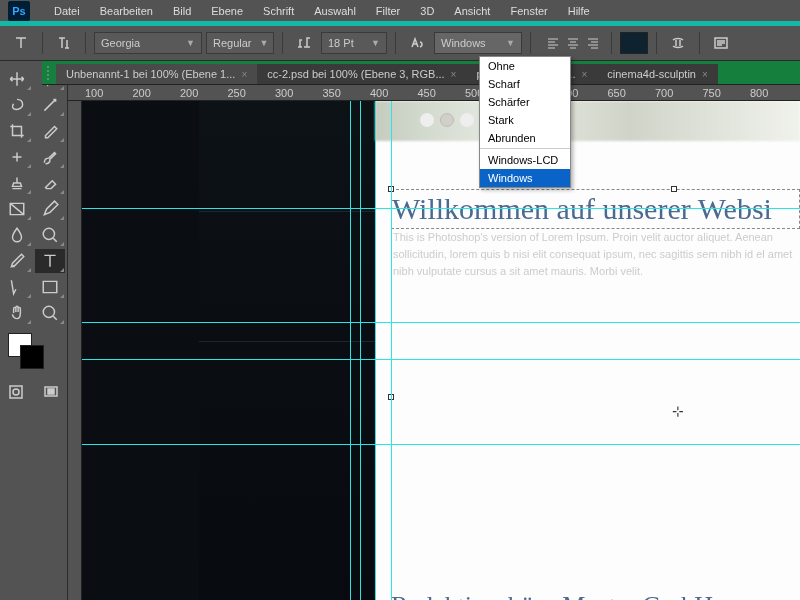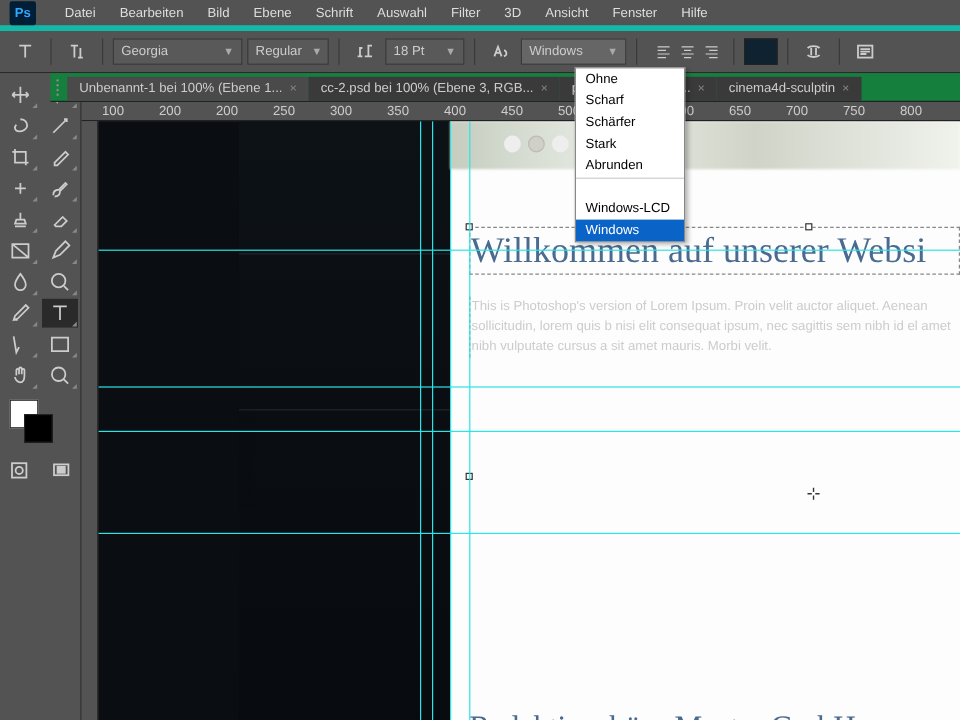--- a/index.html
+++ b/index.html
@@ -42,27 +42,27 @@
 .dark-panel::before{top:110px}.dark-panel::after{top:240px}
 .white-page{position:absolute;left:293px;top:0;right:0;bottom:0;background:#fdfdfd}
 .blur-strip{position:absolute;left:293px;top:0;right:0;height:40px;background:linear-gradient(90deg,#c5cdbf,#e8ece4 30%,#d0d4c8 60%,#f0f2ec);filter:blur(1px)}
 .dots{position:absolute;left:338px;top:12px;display:flex;gap:6px}
 .dots span{width:14px;height:14px;border-radius:50%;background:#eee}
 .dots span.cur{background:#d0d0c8;border:1px solid #bbb}
 .guide-v{position:absolute;top:0;bottom:0;width:1px;background:#29e5e5}
 .guide-h{position:absolute;left:0;right:0;height:1px;background:#29e5e5}
 .txtbox{position:absolute;left:309px;top:88px;right:0}
 .headline{font-family:Georgia,serif;font-size:30px;color:#4a6a8f;font-weight:normal;border:1px dashed #888;padding:2px 0;white-space:nowrap;overflow:hidden}
-.body-text{font-family:Georgia,serif;font-size:17px;color:#303030;line-height:1.55;margin-top:18px;border-left:1px dashed #888;padding-left:1px}
+.body-text{font-family:Georgia,serif;font-size:17px;color:#303030;line-height:1.55;border-left:1px dashed #888;padding-left:1px}
 .body-text p{margin-bottom:20px}
 .sel-h{position:absolute;width:6px;height:6px;background:#fff;border:1px solid #333}
 .caret{position:absolute;left:590px;top:302px;font-family:Georgia,serif;font-size:14px;color:#333}
 .dropdown{position:absolute;left:479px;top:56px;width:92px;background:#fff;border:1px solid #888;box-shadow:2px 2px 4px rgba(0,0,0,0.3);z-index:100}
 .dd-item{padding:3px 8px;color:#000;font-size:11px}
-.dd-item.sep-after{border-bottom:1px solid #ccc;padding-bottom:4px;margin-bottom:16px}
+.dd-item.sep-after{border-bottom:1px solid #ccc;padding-bottom:4px;margin-bottom:2px}
 .dd-item.sel{background:#0a64c8;color:#fff}
 .sub-heading{font-family:Georgia,serif;font-size:26px;color:#4a6a8f;position:absolute;left:309px;top:490px;white-space:nowrap;overflow:hidden}
 </style>
 </head>
 <body>
 
 <div class="menubar">
   <div class="ps-logo">Ps</div>
   <div id="menu-items" style="display: flex;">
       <div class="menu-item">Datei</div>

